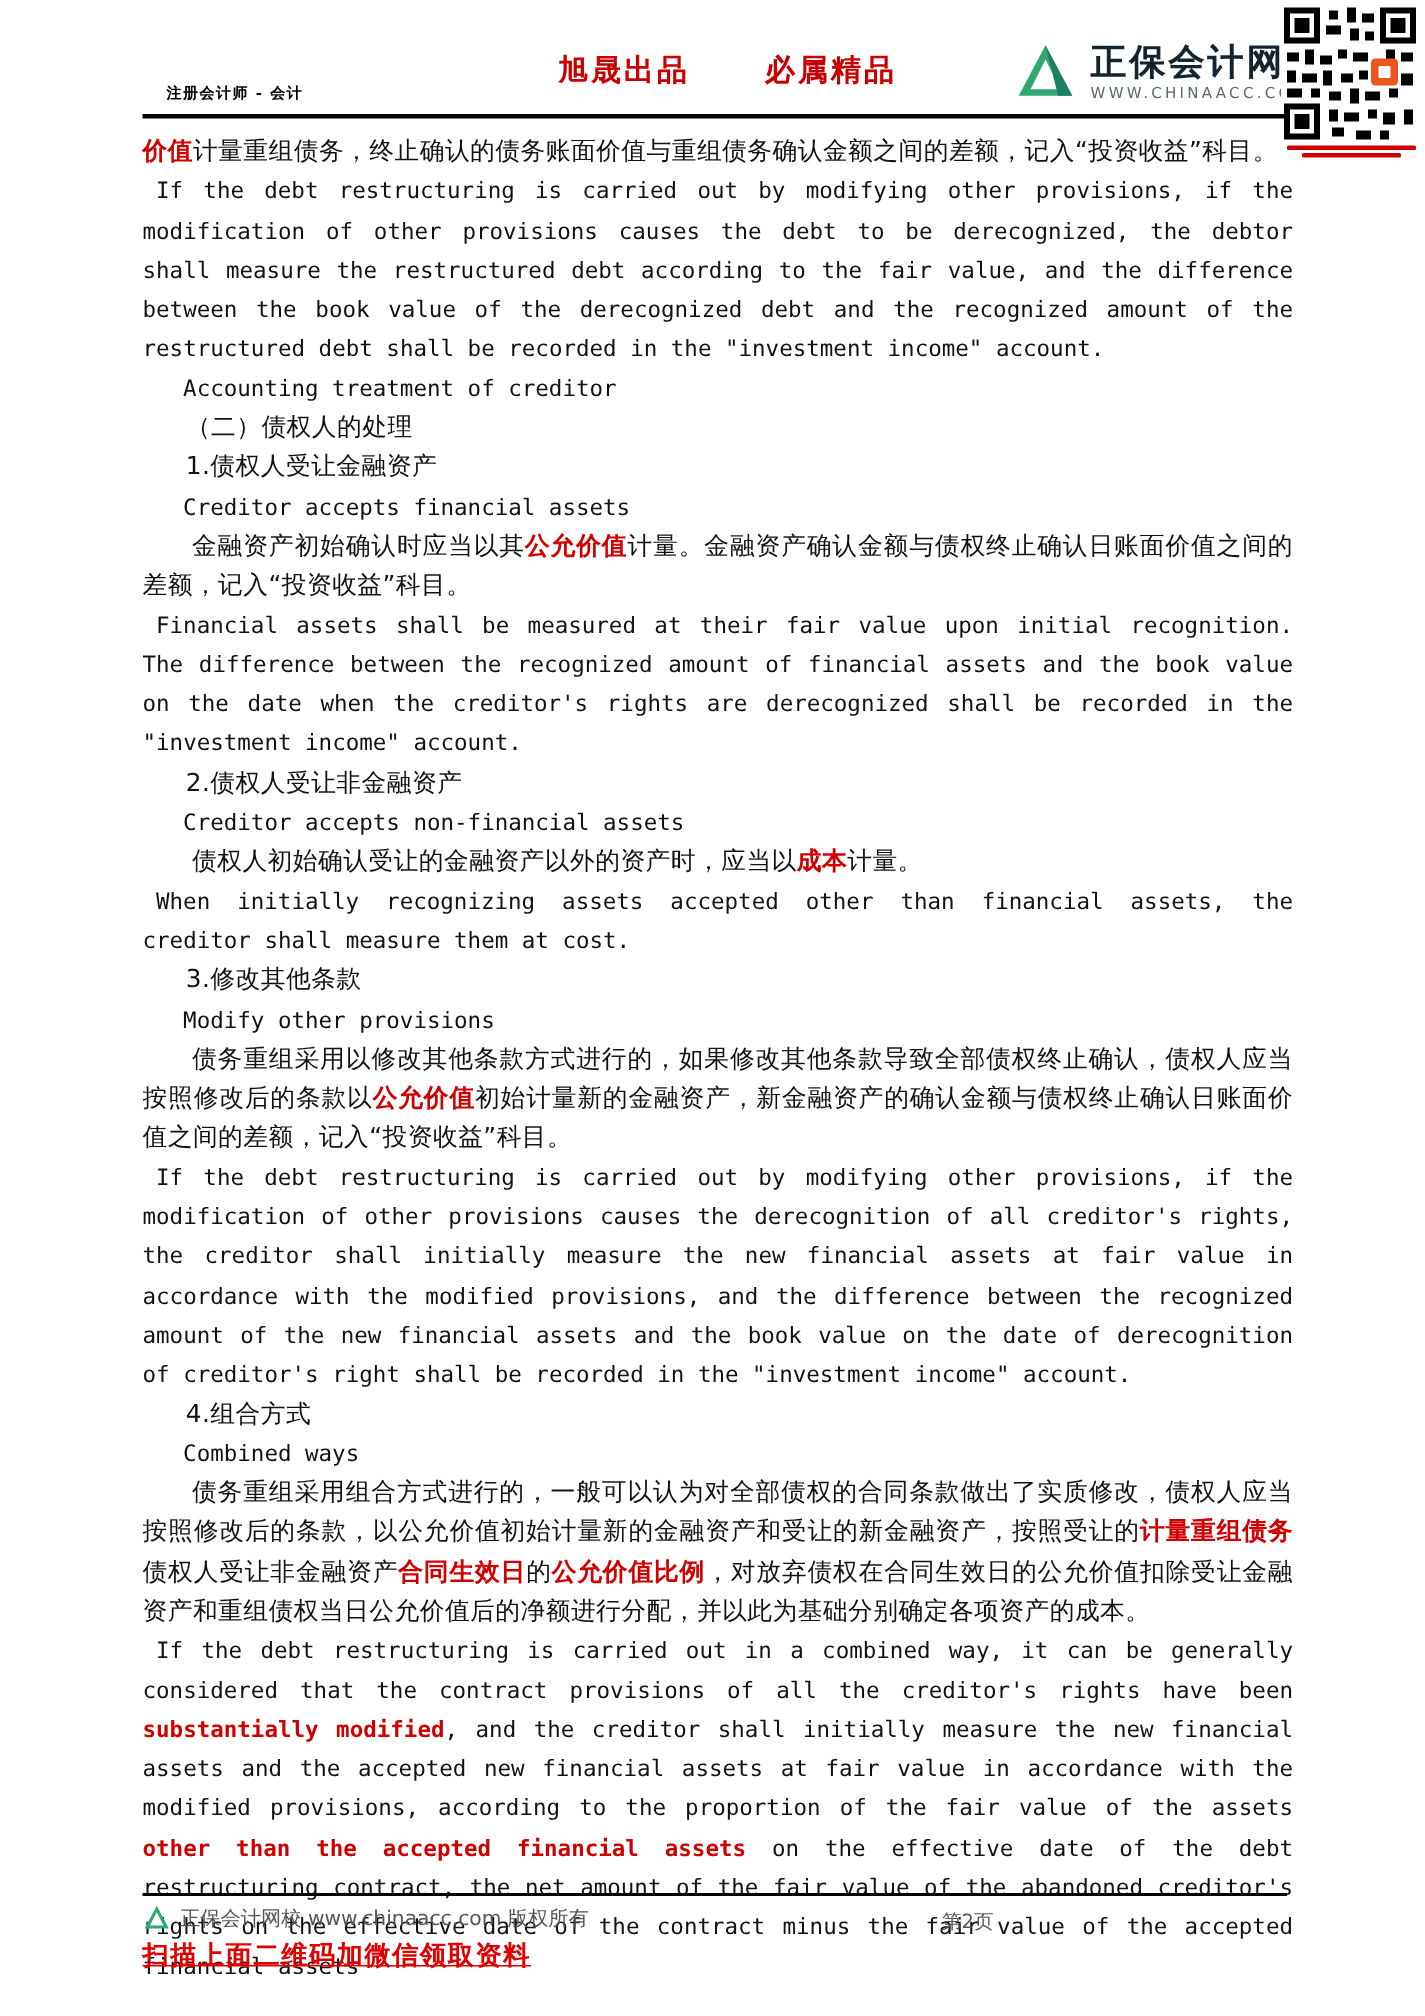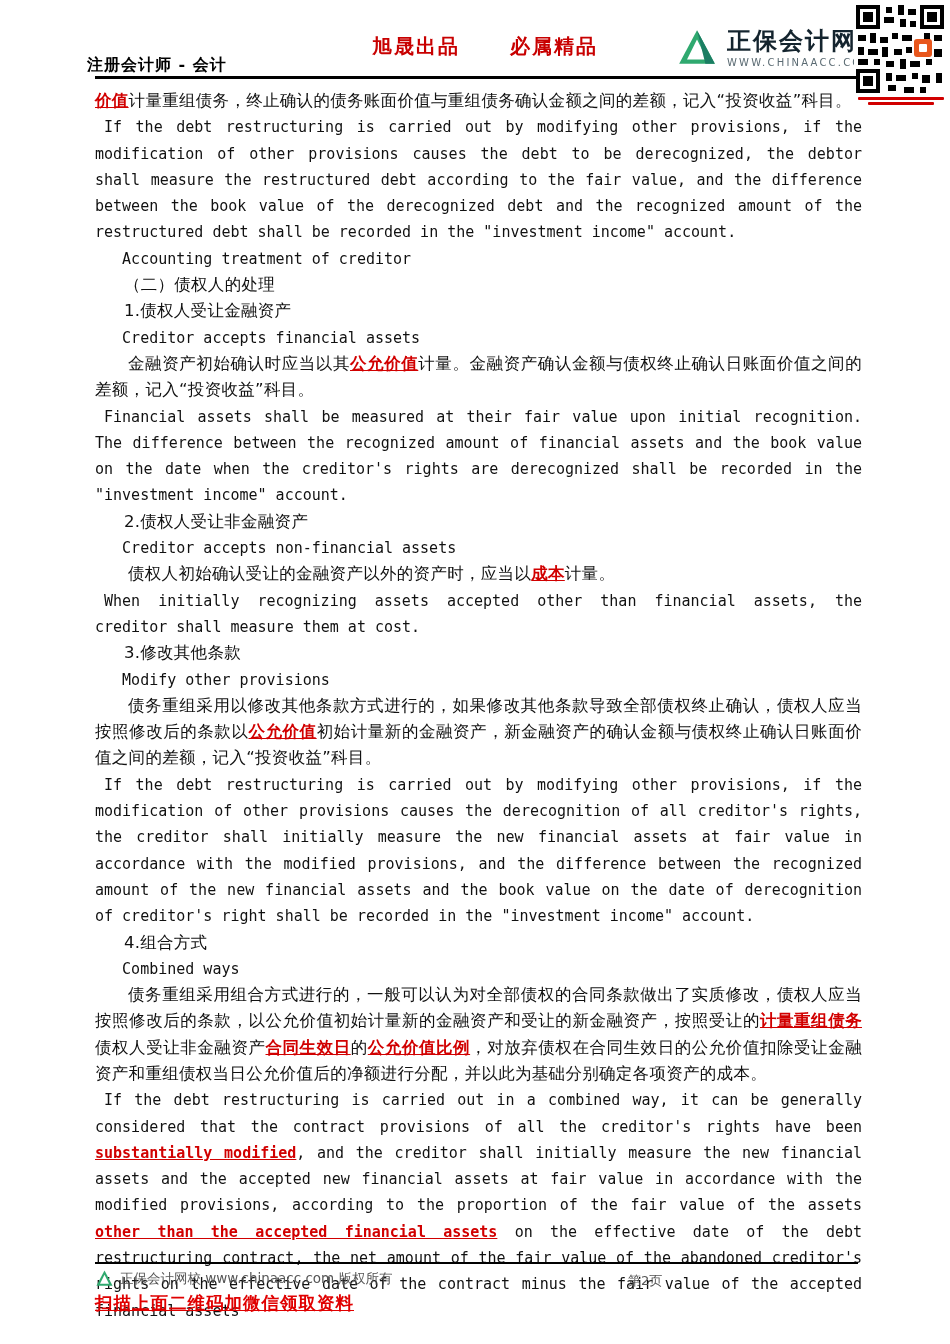--- a/index.html
+++ b/index.html
@@ -9,21 +9,21 @@
   
   .slogans{position:absolute;top:33px;left:372px;display:flex;gap:50px;}
   .slogan{color:#c80000;font-size:20px;font-weight:bold;letter-spacing:2px;
           font-family:"DejaVu Serif","Liberation Serif",serif;}
   .brand{position:absolute;top:27px;left:676px;display:flex;align-items:center;gap:9px;}
   .brand-logo{width:42px;height:42px;flex:0 0 auto;}
   .brand-text{display:flex;flex-direction:column;line-height:1.1;}
   .brand-name{font-size:24px;font-weight:bold;color:#14242e;letter-spacing:2px;
               font-family:"DejaVu Serif","Liberation Serif",serif;}
   .brand-url{font-size:10px;color:#5a6a72;letter-spacing:2.2px;margin-top:3px;}
-  .subject{position:absolute;top:55px;left:87px;font-size:16px;font-weight:bold;
+  .subject{position:absolute;top:55px;left:111px;font-size:10px;font-weight:bold;
            letter-spacing:1px;color:#000;font-family:"DejaVu Serif","Liberation Serif",serif;}
   .top-rule{position:absolute;top:76px;left:95px;width:763px;border-top:3px solid #000;}
 
   
   .qr-wrap{position:absolute;top:3px;right:2px;width:94px;text-align:center;}
   .qr-svg{width:92px;height:92px;display:block;}
   .qr-caption-bar{height:3px;background:#d10000;margin:2px auto 0 auto;border-radius:1px;}
   .qr-caption-bar.b1{width:86px;}
   .qr-caption-bar.b2{width:66px;}
 
@@ -31,21 +31,21 @@
   .doc-body{position:absolute;top:88px;left:95px;width:767px;}
   .para{margin:0;text-align:justify;}
   .zh{font-family:"DejaVu Sans","Liberation Sans",sans-serif;font-size:16.5px;
       line-height:26.3px;letter-spacing:0.3px;}
   .en{font-family:"DejaVu Sans Mono","Liberation Mono",monospace;font-size:15px;
       line-height:26.3px;}
   .zh-item{text-indent:1.75em;}
   .zh-ind{text-indent:2em;}
   .en-first{text-indent:1ch;}
   .en-item{text-indent:3ch;}
-  .hl{color:#d10000;font-weight:bold;text-decoration:underline;}
+  .hl{color:#d10000;font-weight:bold;}
 
   
   .footer-rule{position:absolute;top:1262px;left:95px;width:763px;border-top:2.5px solid #000;}
   .footer-row{position:absolute;top:1269px;left:95px;width:763px;height:22px;}
   .copyright{display:flex;align-items:center;gap:6px;font-size:13.5px;color:#555;}
   .footer-logo{width:19px;height:19px;}
   .page-num{position:absolute;top:3px;left:533px;font-size:13px;color:#555;text-align:right;}
   .bottom-row{position:absolute;top:1291px;left:95px;width:763px;display:flex;
               justify-content:space-between;align-items:baseline;flex-direction:column;}
   .scan-tip{color:#e00000;font-size:17.5px;font-weight:bold;text-decoration:underline;

